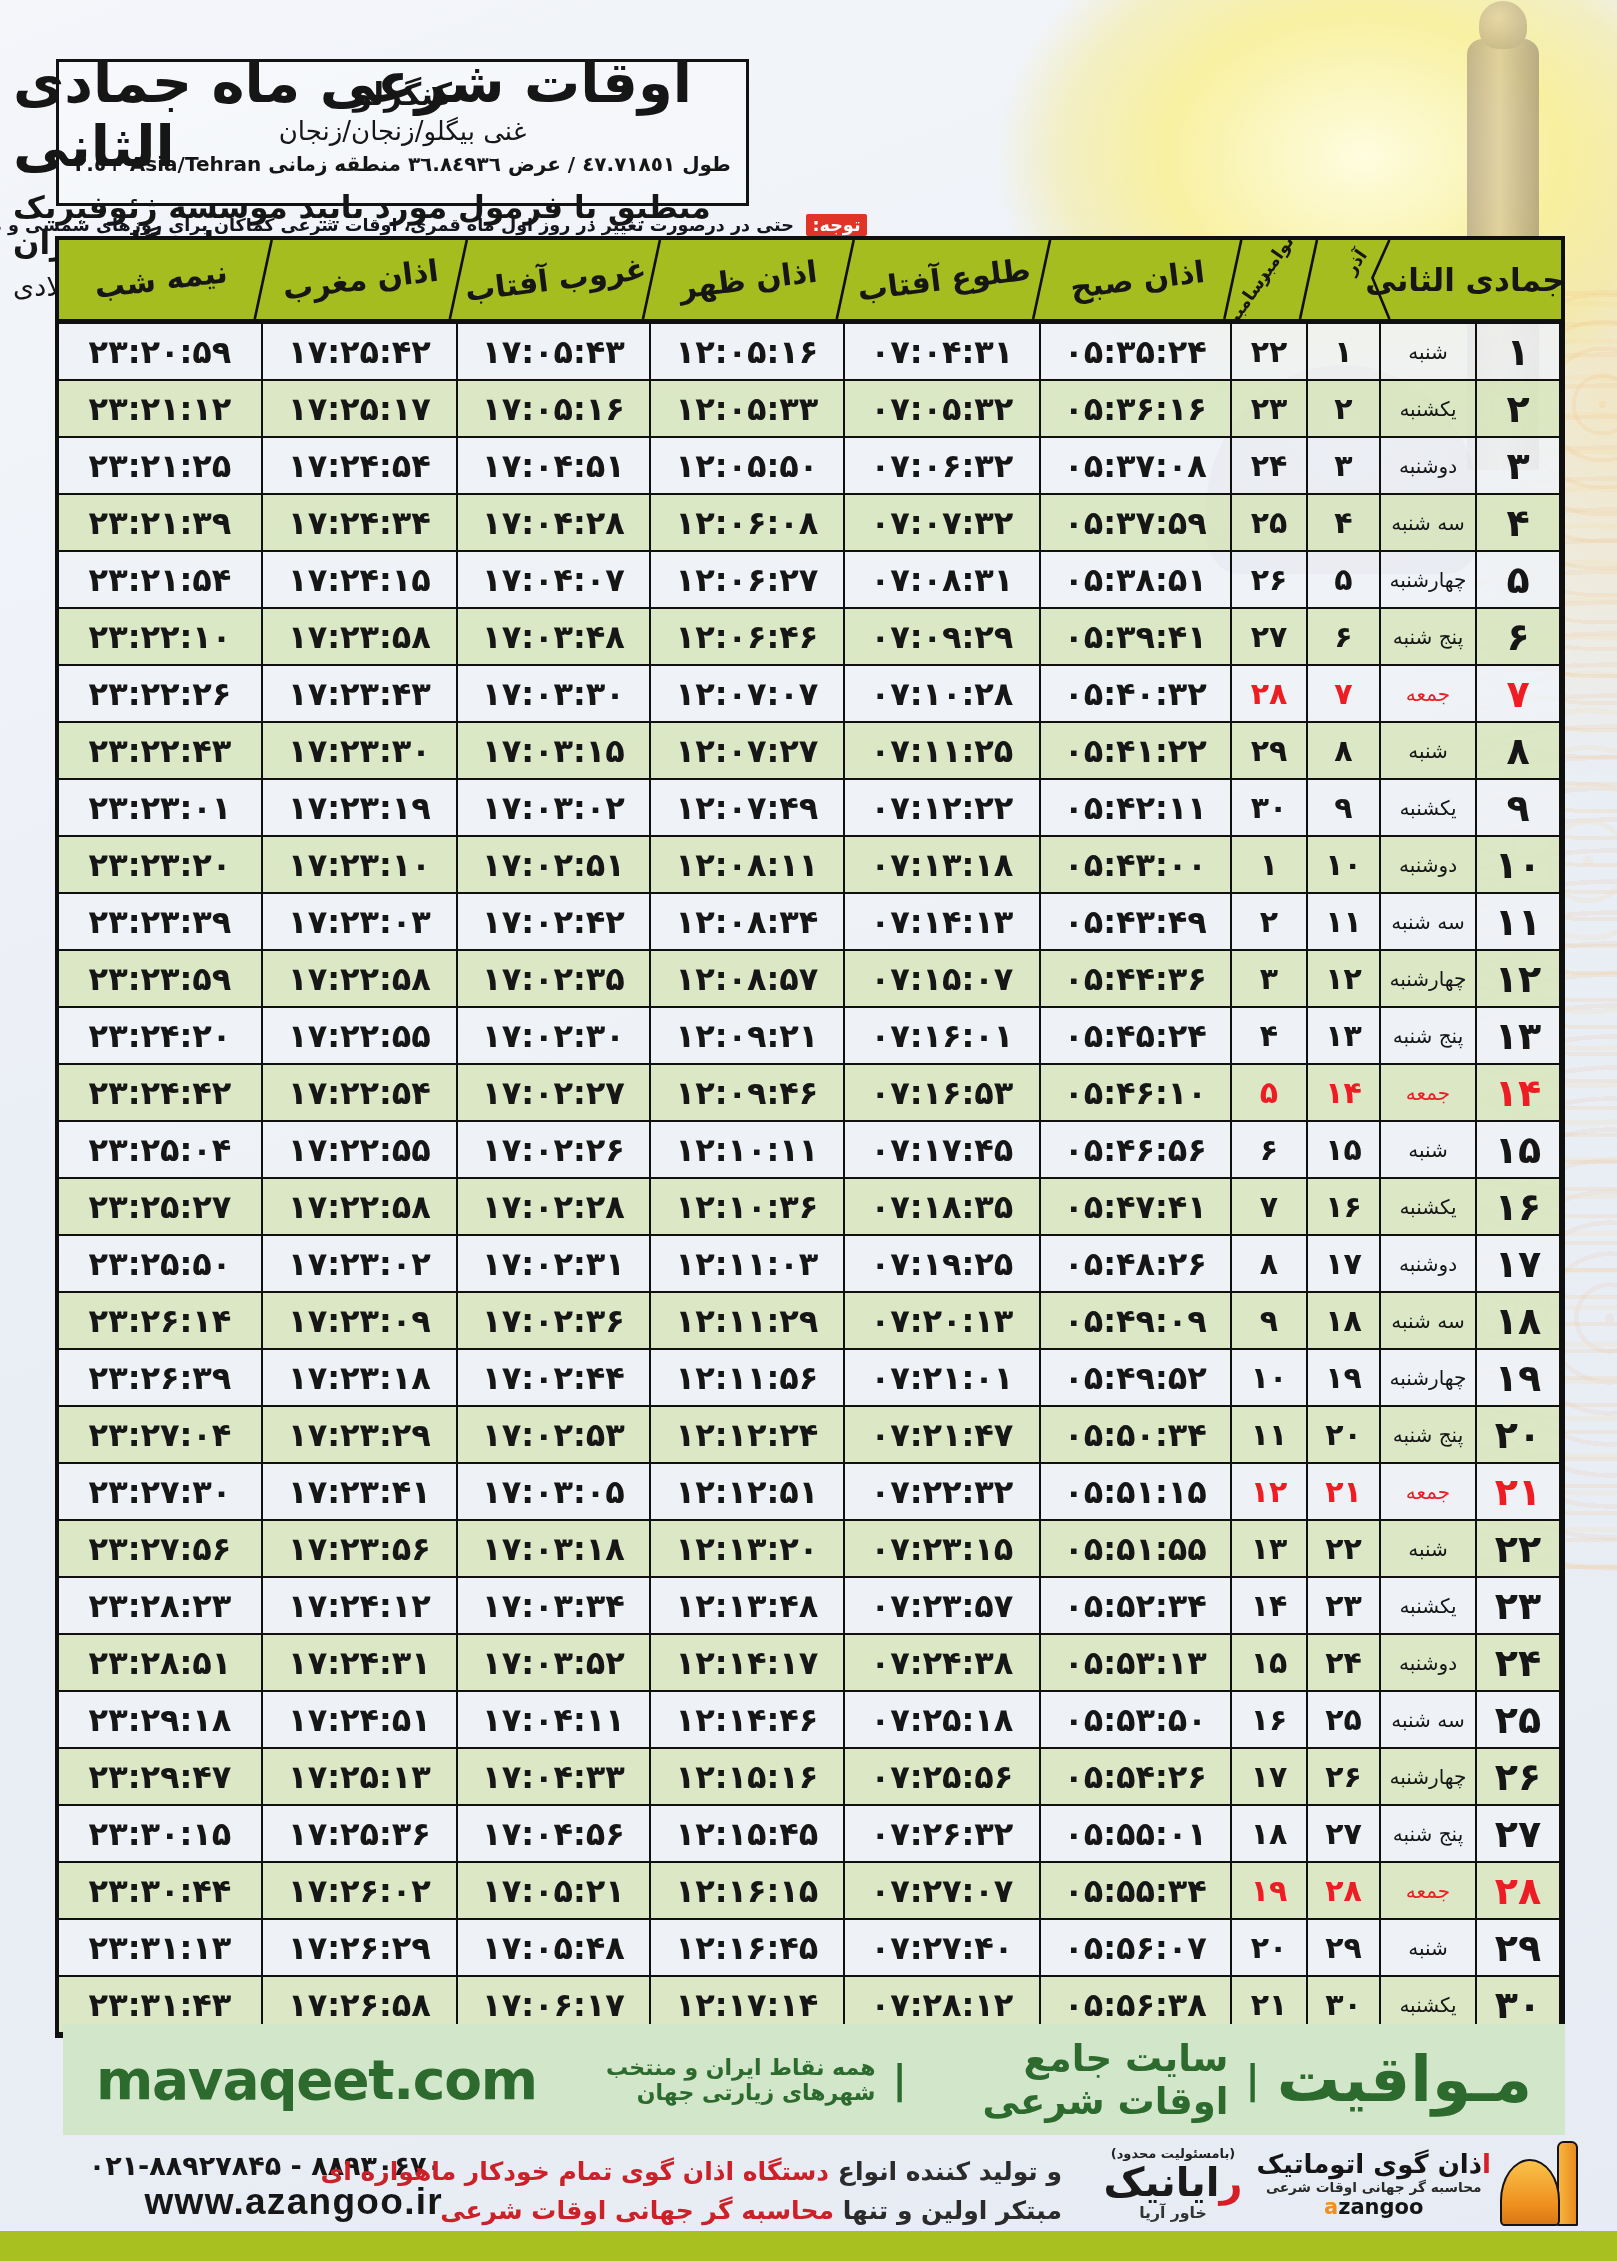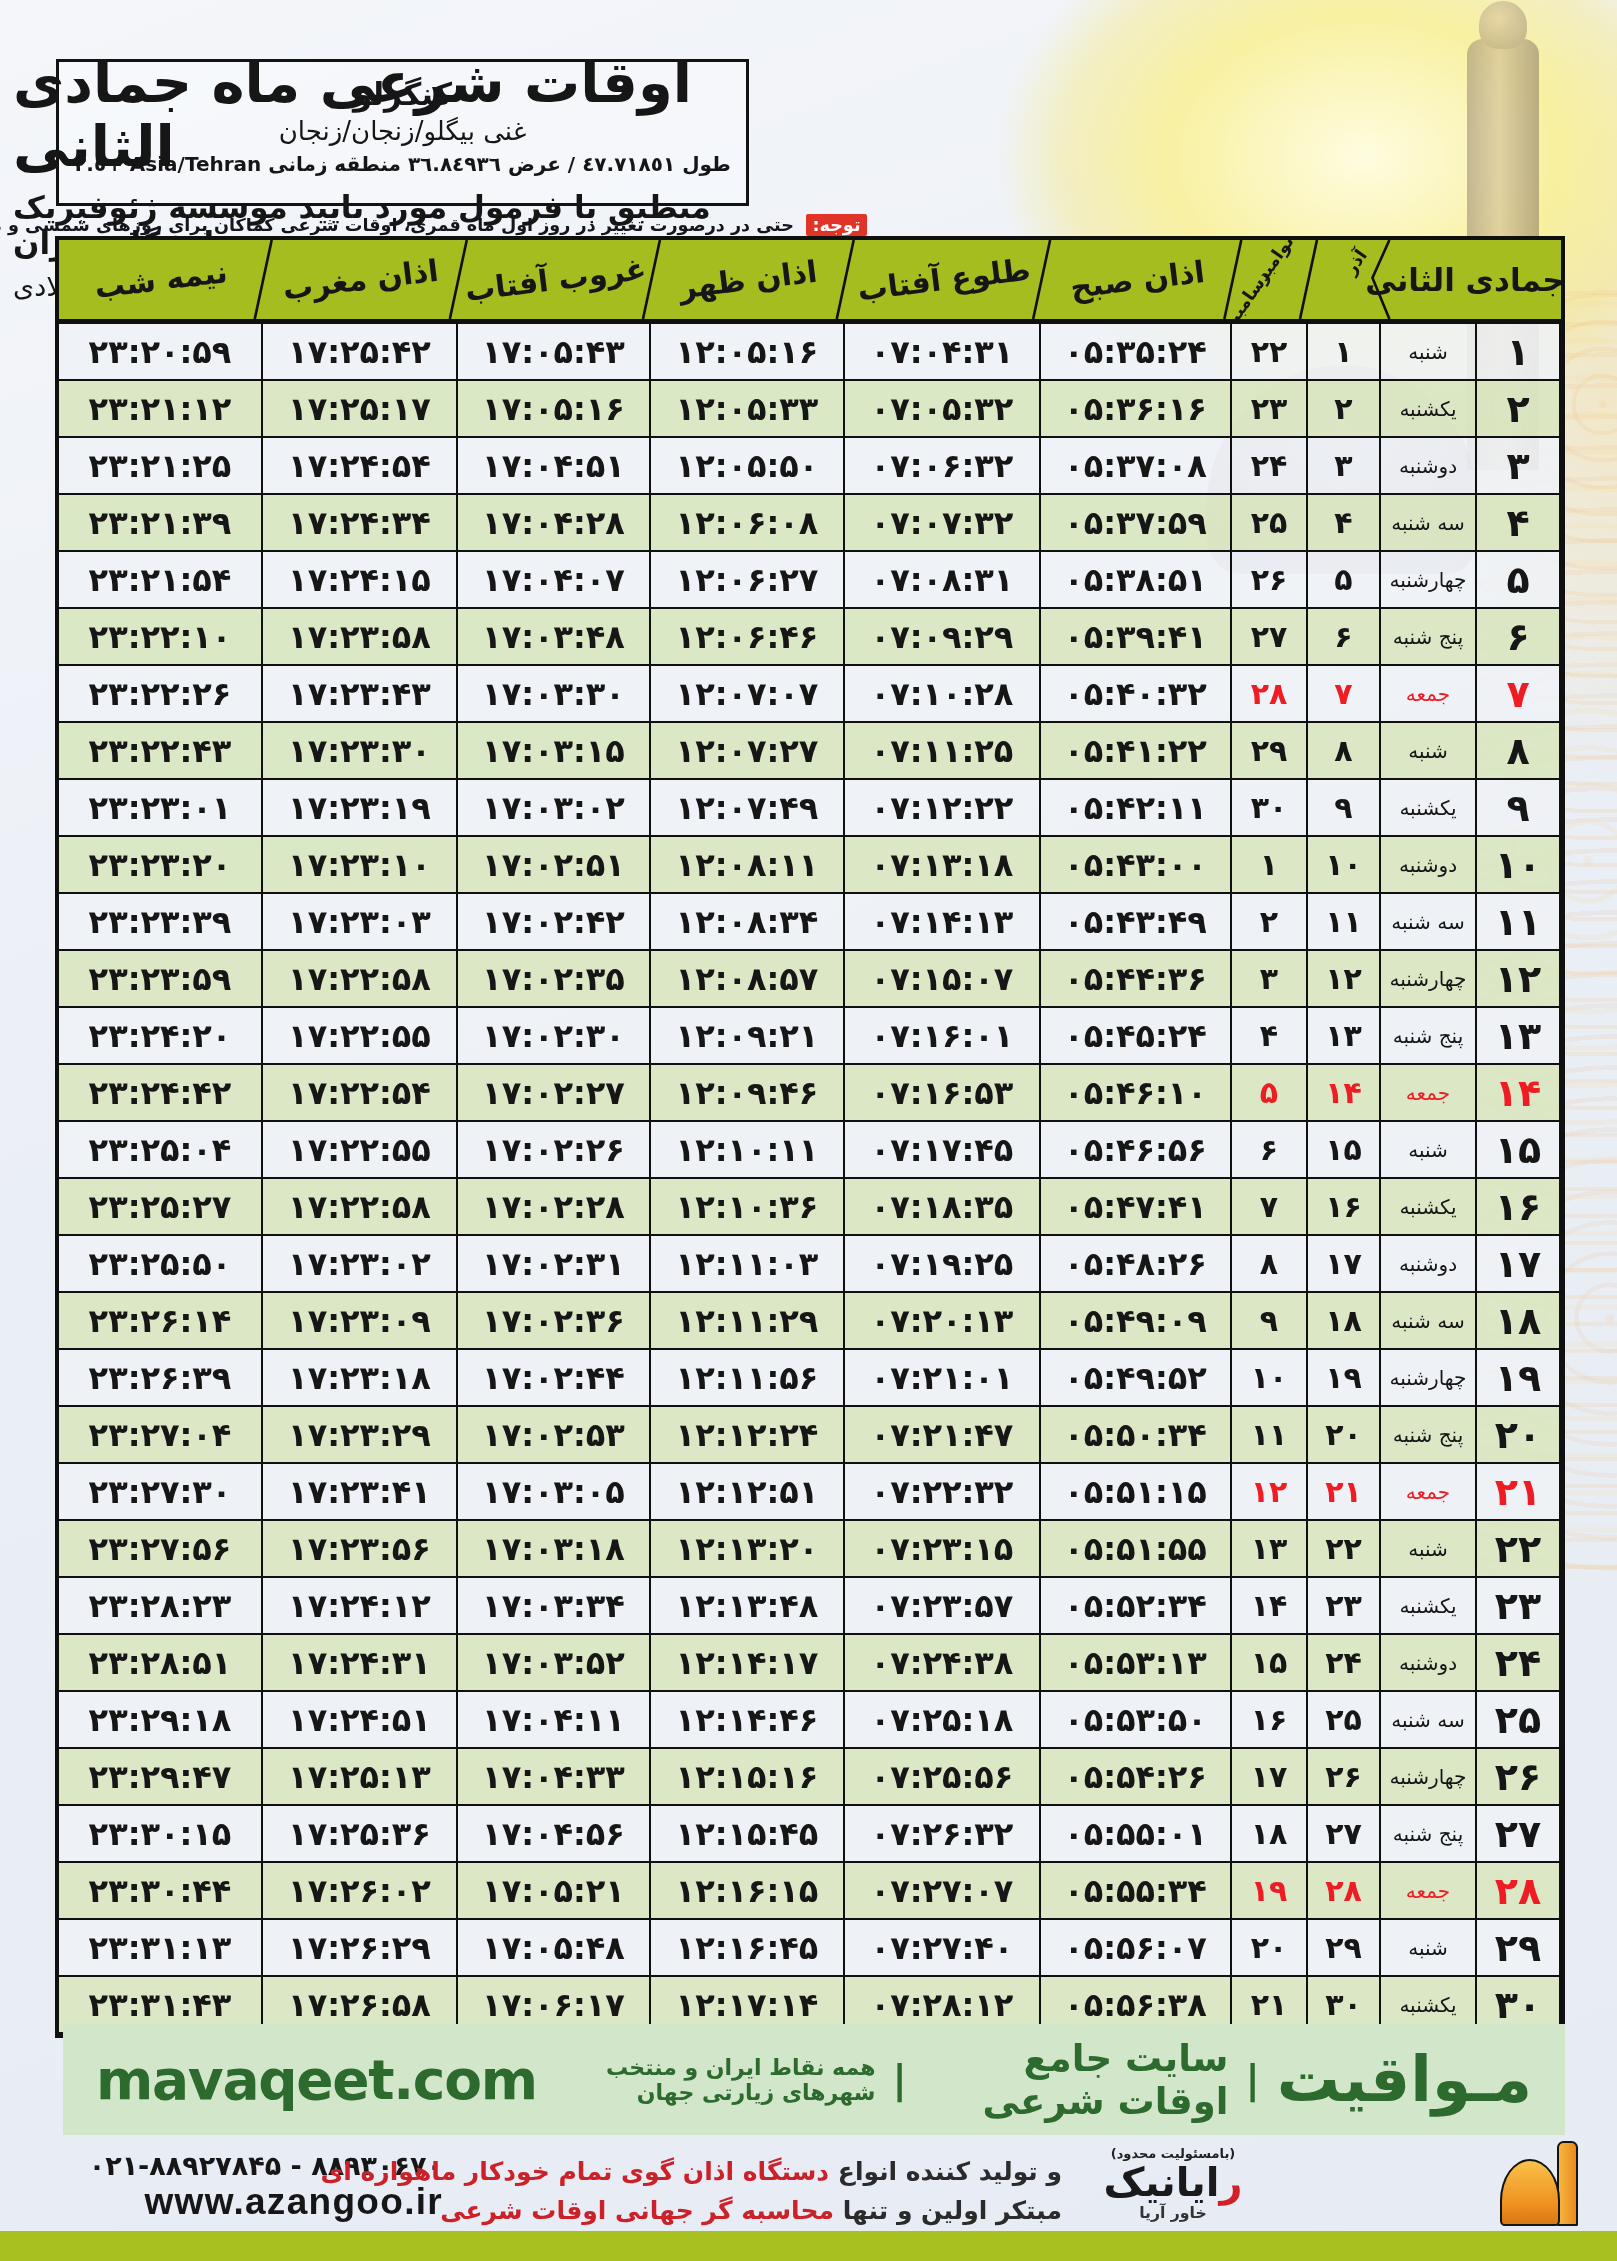--- a/index.html
+++ b/index.html
@@ -563,17 +563,22 @@
     <div class="rayanik-note">(بامسئولیت محدود)</div>
     <div class="rayanik-name"><span class="r-init">ر</span><span id="rayanik-rest">ایانیک</span></div>
     <div class="rayanik-sub">خاور آریا</div>
   </div>
 
   <div class="azangoo">
     <div class="az-icon">
       <div class="az-min"></div>
       <div class="az-dome"></div>
     </div>
+    <div class="az-text">
+      <div class="az-word"><span class="a-init">ا</span><span id="az-word-rest">ذان گوی اتوماتیک</span></div>
+      <div class="az-sub">محاسبه گر جهانی اوقات شرعی</div>
+      <div class="az-latin"><span class="a-orange">a</span><span>zangoo</span></div>
+    </div>
   </div>
 
   <div class="bottom-strip"></div>
 </div>
 
 
 </body></html>

